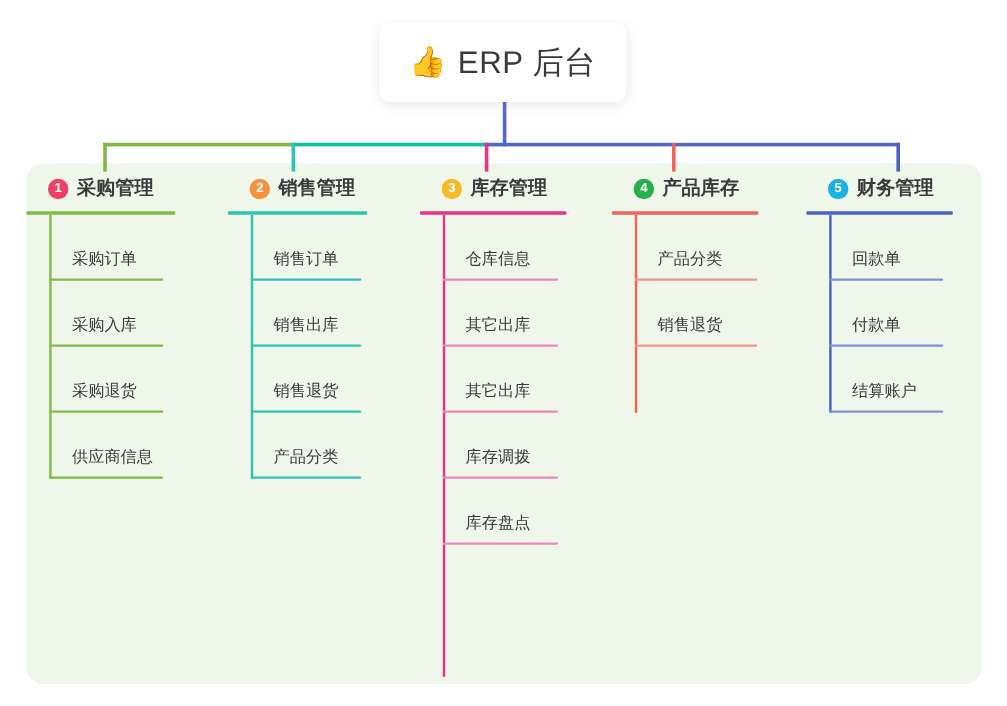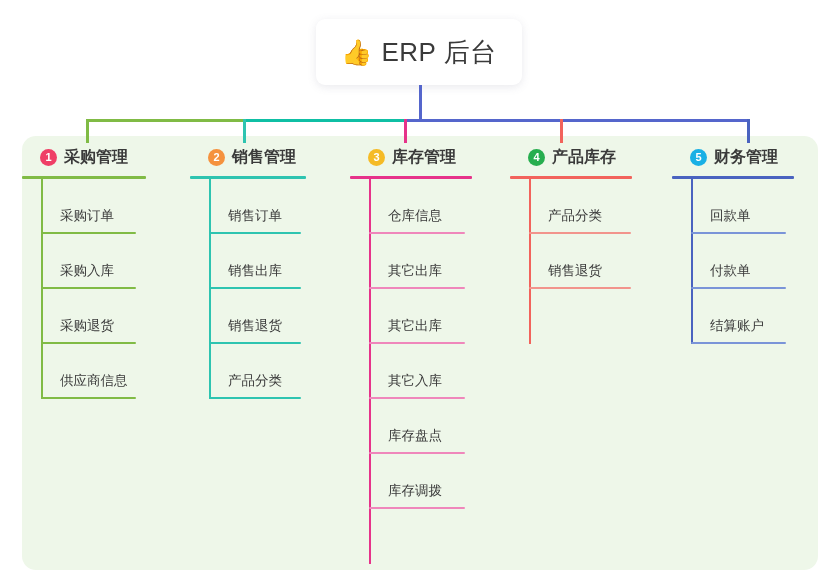--- a/index.html
+++ b/index.html
@@ -219,29 +219,25 @@
         </div>
         <div class="item">
           <span class="item-label">其它出库</span>
           <div class="item-rule" style="width: 96px; background: rgb(239, 135, 187);"></div>
         </div>
         <div class="item">
           <span class="item-label">其它出库</span>
           <div class="item-rule" style="width: 96px; background: rgb(239, 135, 187);"></div>
         </div>
         <div class="item">
-          <span class="item-label">其它入库</span>
+          <span class="item-label">库存调拨</span>
           <div class="item-rule" style="width: 96px; background: rgb(239, 135, 187);"></div>
         </div>
         <div class="item">
           <span class="item-label">库存盘点</span>
-          <div class="item-rule" style="width: 96px; background: rgb(239, 135, 187);"></div>
-        </div>
-        <div class="item">
-          <span class="item-label">库存调拨</span>
           <div class="item-rule" style="width: 96px; background: rgb(239, 135, 187);"></div>
         </div>
       </div>
     </div>
     <div class="col" style="left: 510px; top: 144px; width: 162px;">
       <div class="col-head">
         <span class="badge" style="background: rgb(39, 174, 79);">4</span>
         <span class="head-label">产品库存</span>
       </div>
       <div class="head-rule" style="width: 122px; background: rgb(242, 99, 92);"></div>

